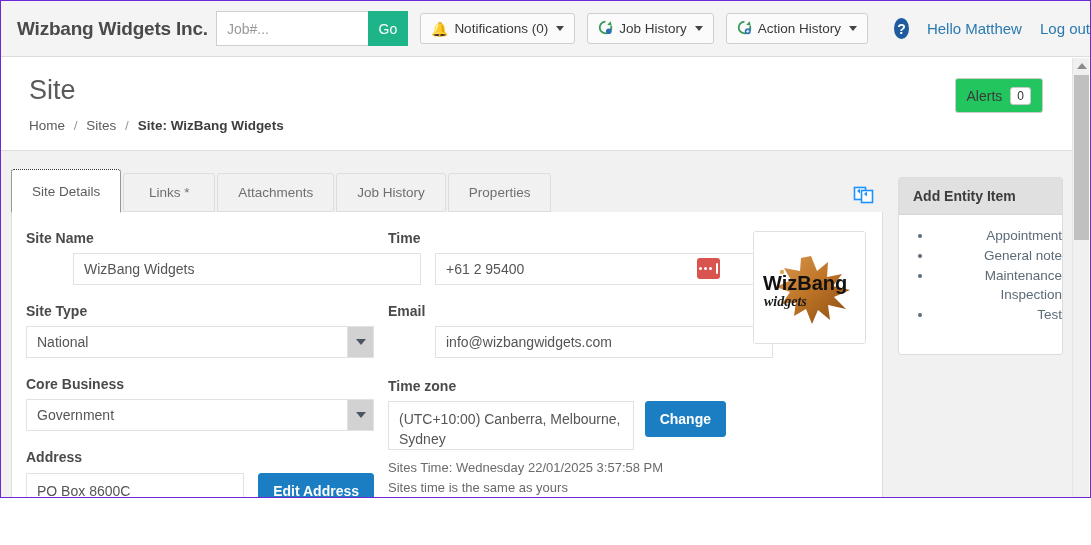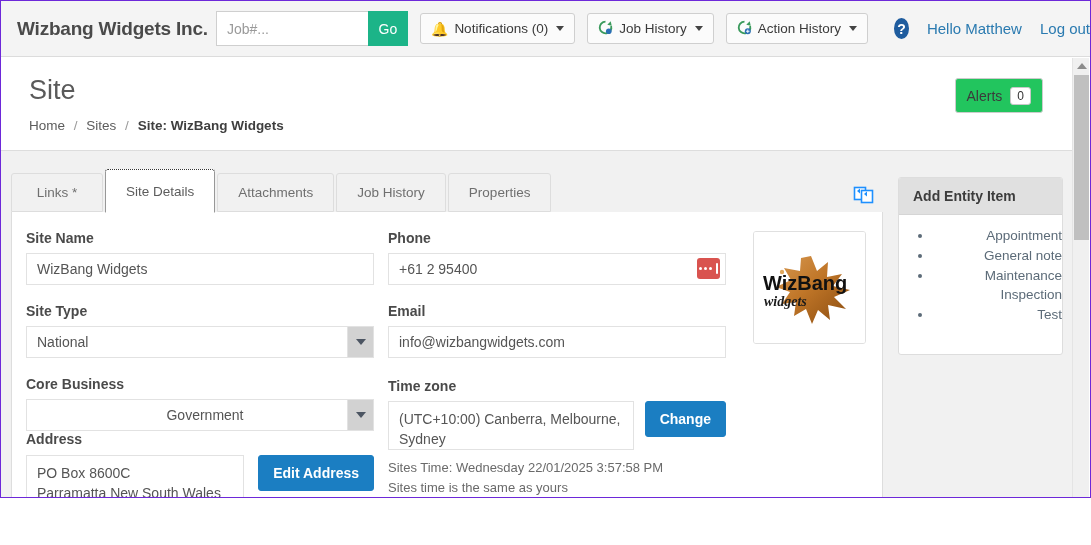--- a/index.html
+++ b/index.html
@@ -128,21 +128,21 @@
   }
   .formcol { position: absolute; }
   .flabel {
     font-size: 14px; font-weight: bold; color: #4a4a4a;
     margin-bottom: 7px; display: block;
   }
   .finput {
     width: 100%; height: 32px;
     border: 1px solid #e2e2e2; background: #ffffff;
     font-size: 14px; color: #555555; padding: 0 10px;
-    outline: none; font-family: "Liberation Sans", sans-serif;
+    outline: none; font-family: "Liberation Sans", sans-serif; margin-left: 47px;
   }
   .fselect {
     position: relative; width: 100%; height: 32px;
     border: 1px solid #e2e2e2; background: #ffffff;
     display: flex; align-items: center; cursor: pointer;
   }
   .fselect .val { font-size: 14px; color: #555555; padding-left: 10px; }
   .fselect .arrowbox {
     position: absolute; right: 0; top: 0; width: 26px; height: 30px;
     background: #d2d2d2; border-left: 1px solid #e2e2e2;
@@ -287,22 +287,22 @@
       <span class="current">Site: WizBang Widgets</span>
     </div>
 
     <div class="alerts-btn">
       <span>Alerts</span>
       <span class="alerts-badge">0</span>
     </div>
   </div>
 
   <div class="tabs">
+    <div class="tab active">Site Details</div>
     <div class="tab">Links *</div>
-    <div class="tab active">Site Details</div>
     <div class="tab">Attachments</div>
     <div class="tab">Job History</div>
     <div class="tab">Properties</div>
   </div>
 
   <div class="copy-icon">
     <svg width="22" height="22" viewBox="0 0 22 22">
       <rect x="1.5" y="4.5" width="11" height="12" fill="#ffffff" stroke="#1e90ff" stroke-width="1.6"></rect>
       <rect x="8.5" y="7.5" width="11" height="12" fill="#ffffff" stroke="#1e90ff" stroke-width="1.6"></rect>
       <path d="M4 8 L7 5.5 L7 10.5 Z" fill="#1e90ff"></path>
@@ -319,39 +319,39 @@
 
       <label class="flabel">Site Type</label>
       <div class="fselect" style="margin-bottom:18px;">
         <span class="val">National</span>
         <span class="arrowbox">
             <i class="arrow"></i>
           </span>
       </div>
 
       <label class="flabel">Core Business</label>
-      <div class="fselect" style="justify-content:center;">
+      <div class="fselect" style="margin-bottom:18px;">
         <span class="val">Government</span>
         <span class="arrowbox">
             <i class="arrow"></i>
           </span>
       </div>
 
       <label class="flabel">Address</label>
       <div style="display:flex; align-items:flex-start; gap:14px;margin-top:8px;">
         <textarea class="ftext" rows="3" style="width: 225px; height: 72px;">PO Box 8600C
 Parramatta New South Wales 2124
 Australia</textarea>
         <button class="btn-blue">Edit Address</button>
       </div>
     </div>
 
     <div class="formcol" style="left:376px; top:18px; width:338px;">
 
-      <label class="flabel">Phone</label>
+      <label class="flabel">Time</label>
       <div style="position:relative; margin-bottom:18px;">
         <input class="finput" type="text" value="+61 2 95400" style="">
         <span class="dots-btn">
           <i></i>
             <i></i>
             <i></i>
             <span class="bar"></span>
         </span>
       </div>
 

